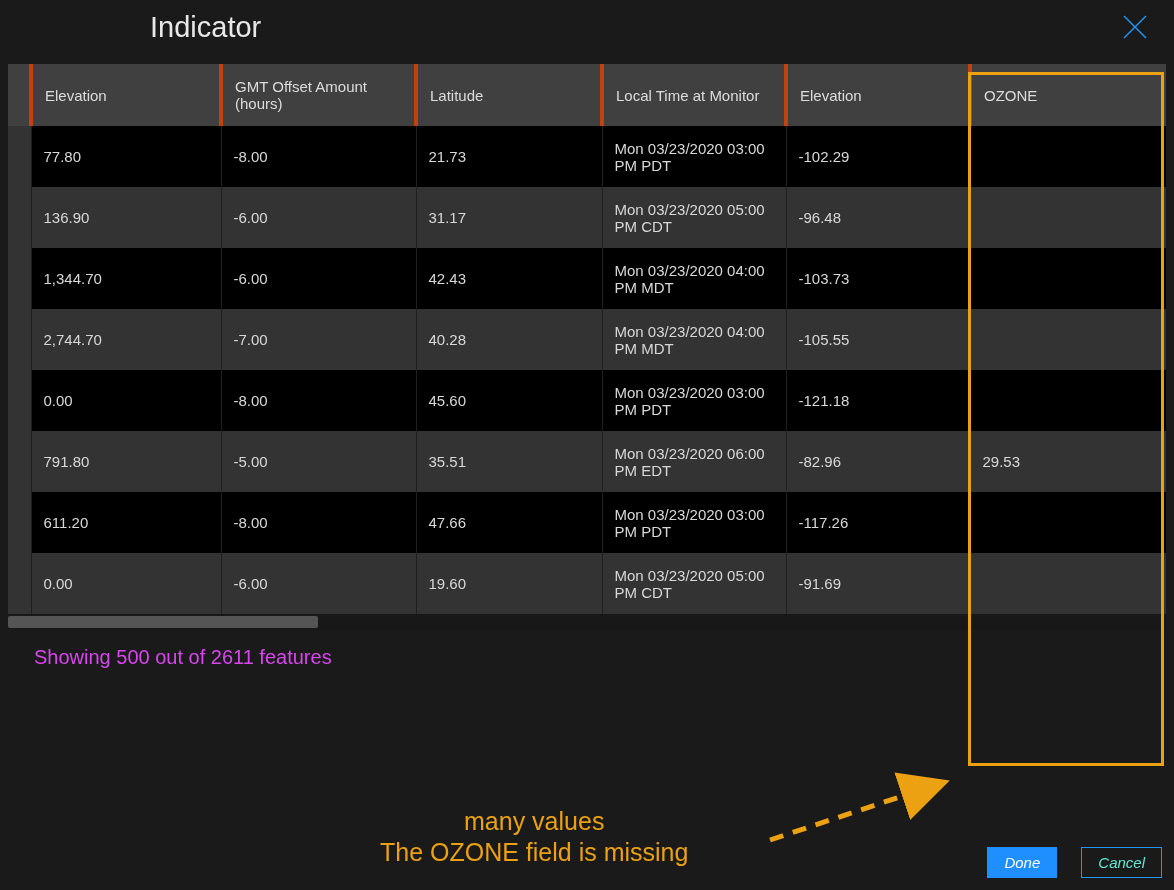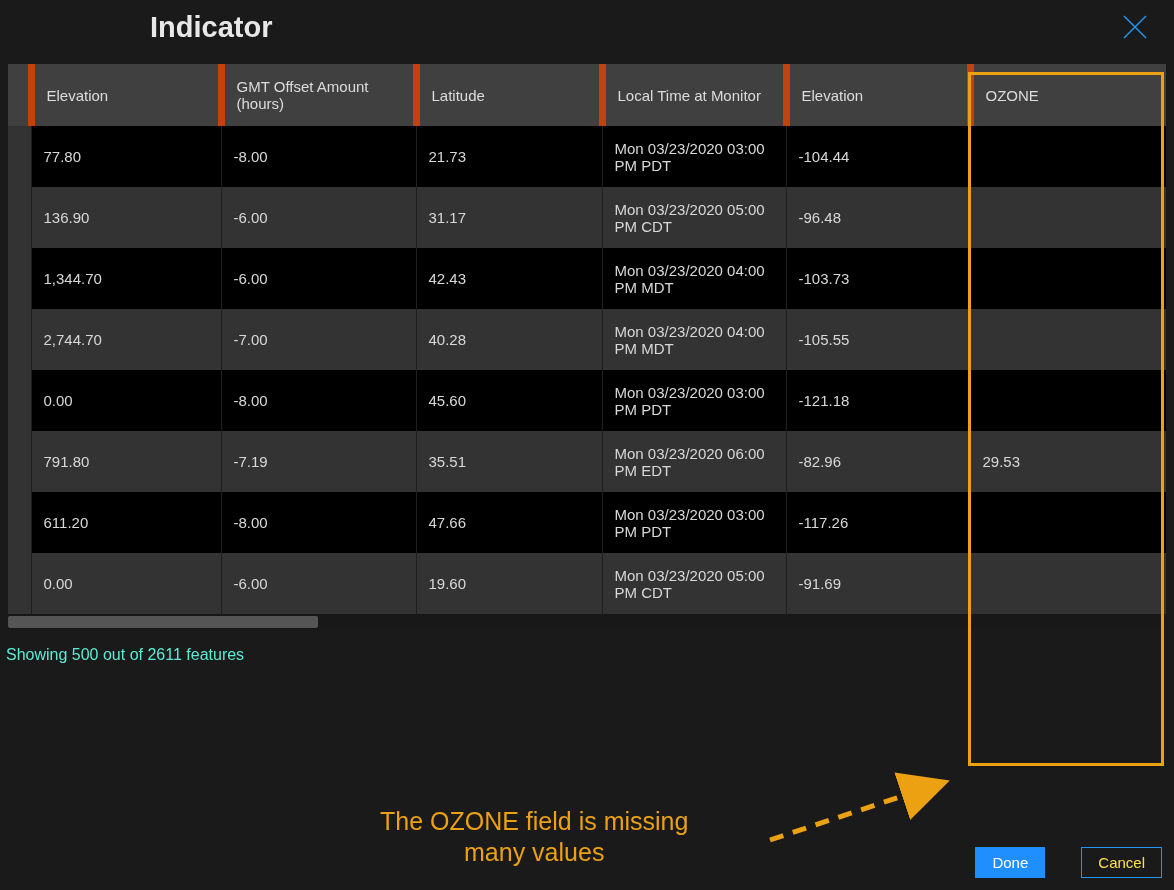--- a/index.html
+++ b/index.html
@@ -18,21 +18,21 @@
   }
   .dialog-header {
     display: flex;
     align-items: center;
     justify-content: space-between;
     padding: 10px 20px 20px 150px;
     height: 64px;
   }
   .dialog-title {
     font-size: 29px;
-    font-weight: 700;
+    font-weight: 400;
     color: #e8e8e8;
   }
   .close-x {
     color: #2196f3;
     font-size: 30px;
     font-weight: 200;
     cursor: pointer;
     padding: 0 6px;
     line-height: 1;
   }
@@ -56,21 +56,21 @@
   col.col5 { width: 184px; }
   col.col6 { width: 196px; }
 
   th {
     background: #404040;
     color: #dcdcdc;
     font-weight: 400;
     font-size: 15px;
     text-align: left;
     padding: 10px 12px;
-    border-right: 7px solid #c2410c;
+    border-right: 4px solid #c2410c;
     height: 62px;
     vertical-align: middle;
   }
   th:last-child { border-right: none; }
 
   tbody tr:nth-child(odd)  { background: #000000; }
   tbody tr:nth-child(even) { background: #333333; }
 
   td {
     color: #d8d8d8;
@@ -95,23 +95,23 @@
     position: absolute;
     left: 0;
     top: 2px;
     height: 12px;
     width: 310px;
     background: #555;
     border-radius: 2px;
   }
 
   .status-bar {
-    padding: 16px 6px;
-    font-size: 16px;
-    color: #5eead4;
+    padding: 16px 34px;
+    font-size: 20px;
+    color: #d946ef;
   }
 
   .annotation {
     position: absolute;
     left: 380px;
     top: 806px;
     color: #eca113;
     font-size: 25px;
     font-weight: 500;
     text-align: center;
@@ -134,37 +134,37 @@
     height: 694px;
     border: 3px solid #eca113;
     pointer-events: none;
   }
 
   .button-row {
     position: absolute;
     right: 12px;
     bottom: 12px;
     display: flex;
-    gap: 16px;
+    gap: 24px;
+    font-style: italic;
   }
   .btn {
     font-size: 15px;
     padding: 6px 16px;
     cursor: pointer;
     border: 1px solid transparent;
   }
   .btn-primary {
     background: #1f8fff;
     color: #fff;
   }
   .btn-secondary {
     background: transparent;
-    color: #fde047;
+    color: #5eead4;
     border: 1px solid #2196f3;
-    margin-left: 20px;
   }
 </style>
 </head>
 <body>
 
 <div class="dialog">
 
   <div class="dialog-header">
     <div class="dialog-title">Indicator</div>
     <div class="close-x">
@@ -197,21 +197,21 @@
           <th>OZONE</th>
         </tr>
       </thead>
       <tbody id="table-body">
           <tr>
             <td class="rowhead"></td>
             <td>77.80</td>
             <td>-8.00</td>
             <td>21.73</td>
             <td>Mon 03/23/2020 03:00 PM PDT</td>
-            <td>-104.44</td>
+            <td>-102.29</td>
             <td></td>
           </tr>
           <tr>
             <td class="rowhead"></td>
             <td>136.90</td>
             <td>-6.00</td>
             <td>31.17</td>
             <td>Mon 03/23/2020 05:00 PM CDT</td>
             <td>-96.48</td>
             <td></td>
@@ -239,21 +239,21 @@
             <td>0.00</td>
             <td>-8.00</td>
             <td>45.60</td>
             <td>Mon 03/23/2020 03:00 PM PDT</td>
             <td>-121.18</td>
             <td></td>
           </tr>
           <tr>
             <td class="rowhead"></td>
             <td>791.80</td>
-            <td>-7.19</td>
+            <td>-5.00</td>
             <td>35.51</td>
             <td>Mon 03/23/2020 06:00 PM EDT</td>
             <td>-82.96</td>
             <td>29.53</td>
           </tr>
           <tr>
             <td class="rowhead"></td>
             <td>611.20</td>
             <td>-8.00</td>
             <td>47.66</td>
@@ -285,22 +285,22 @@
   <svg class="arrow-svg" width="210" height="90">
     <defs>
       <marker id="ah" markerWidth="12" markerHeight="12" refX="9" refY="5" orient="auto">
         <path d="M0,0 L10,5 L0,10 Z" fill="#eca113"></path>
       </marker>
     </defs>
     <line x1="10" y1="70" x2="185" y2="12" stroke="#eca113" stroke-width="5" stroke-dasharray="14 10" marker-end="url(#ah)"></line>
   </svg>
 
   <div class="annotation">
+    <div>many values</div>
     <div>The OZONE field is missing</div>
-    <div>many values</div>
   </div>
 
   <div class="button-row">
     <div class="btn btn-primary">Done</div>
     <div class="btn btn-secondary">Cancel</div>
   </div>
 
 </div>
 
 </body></html>

